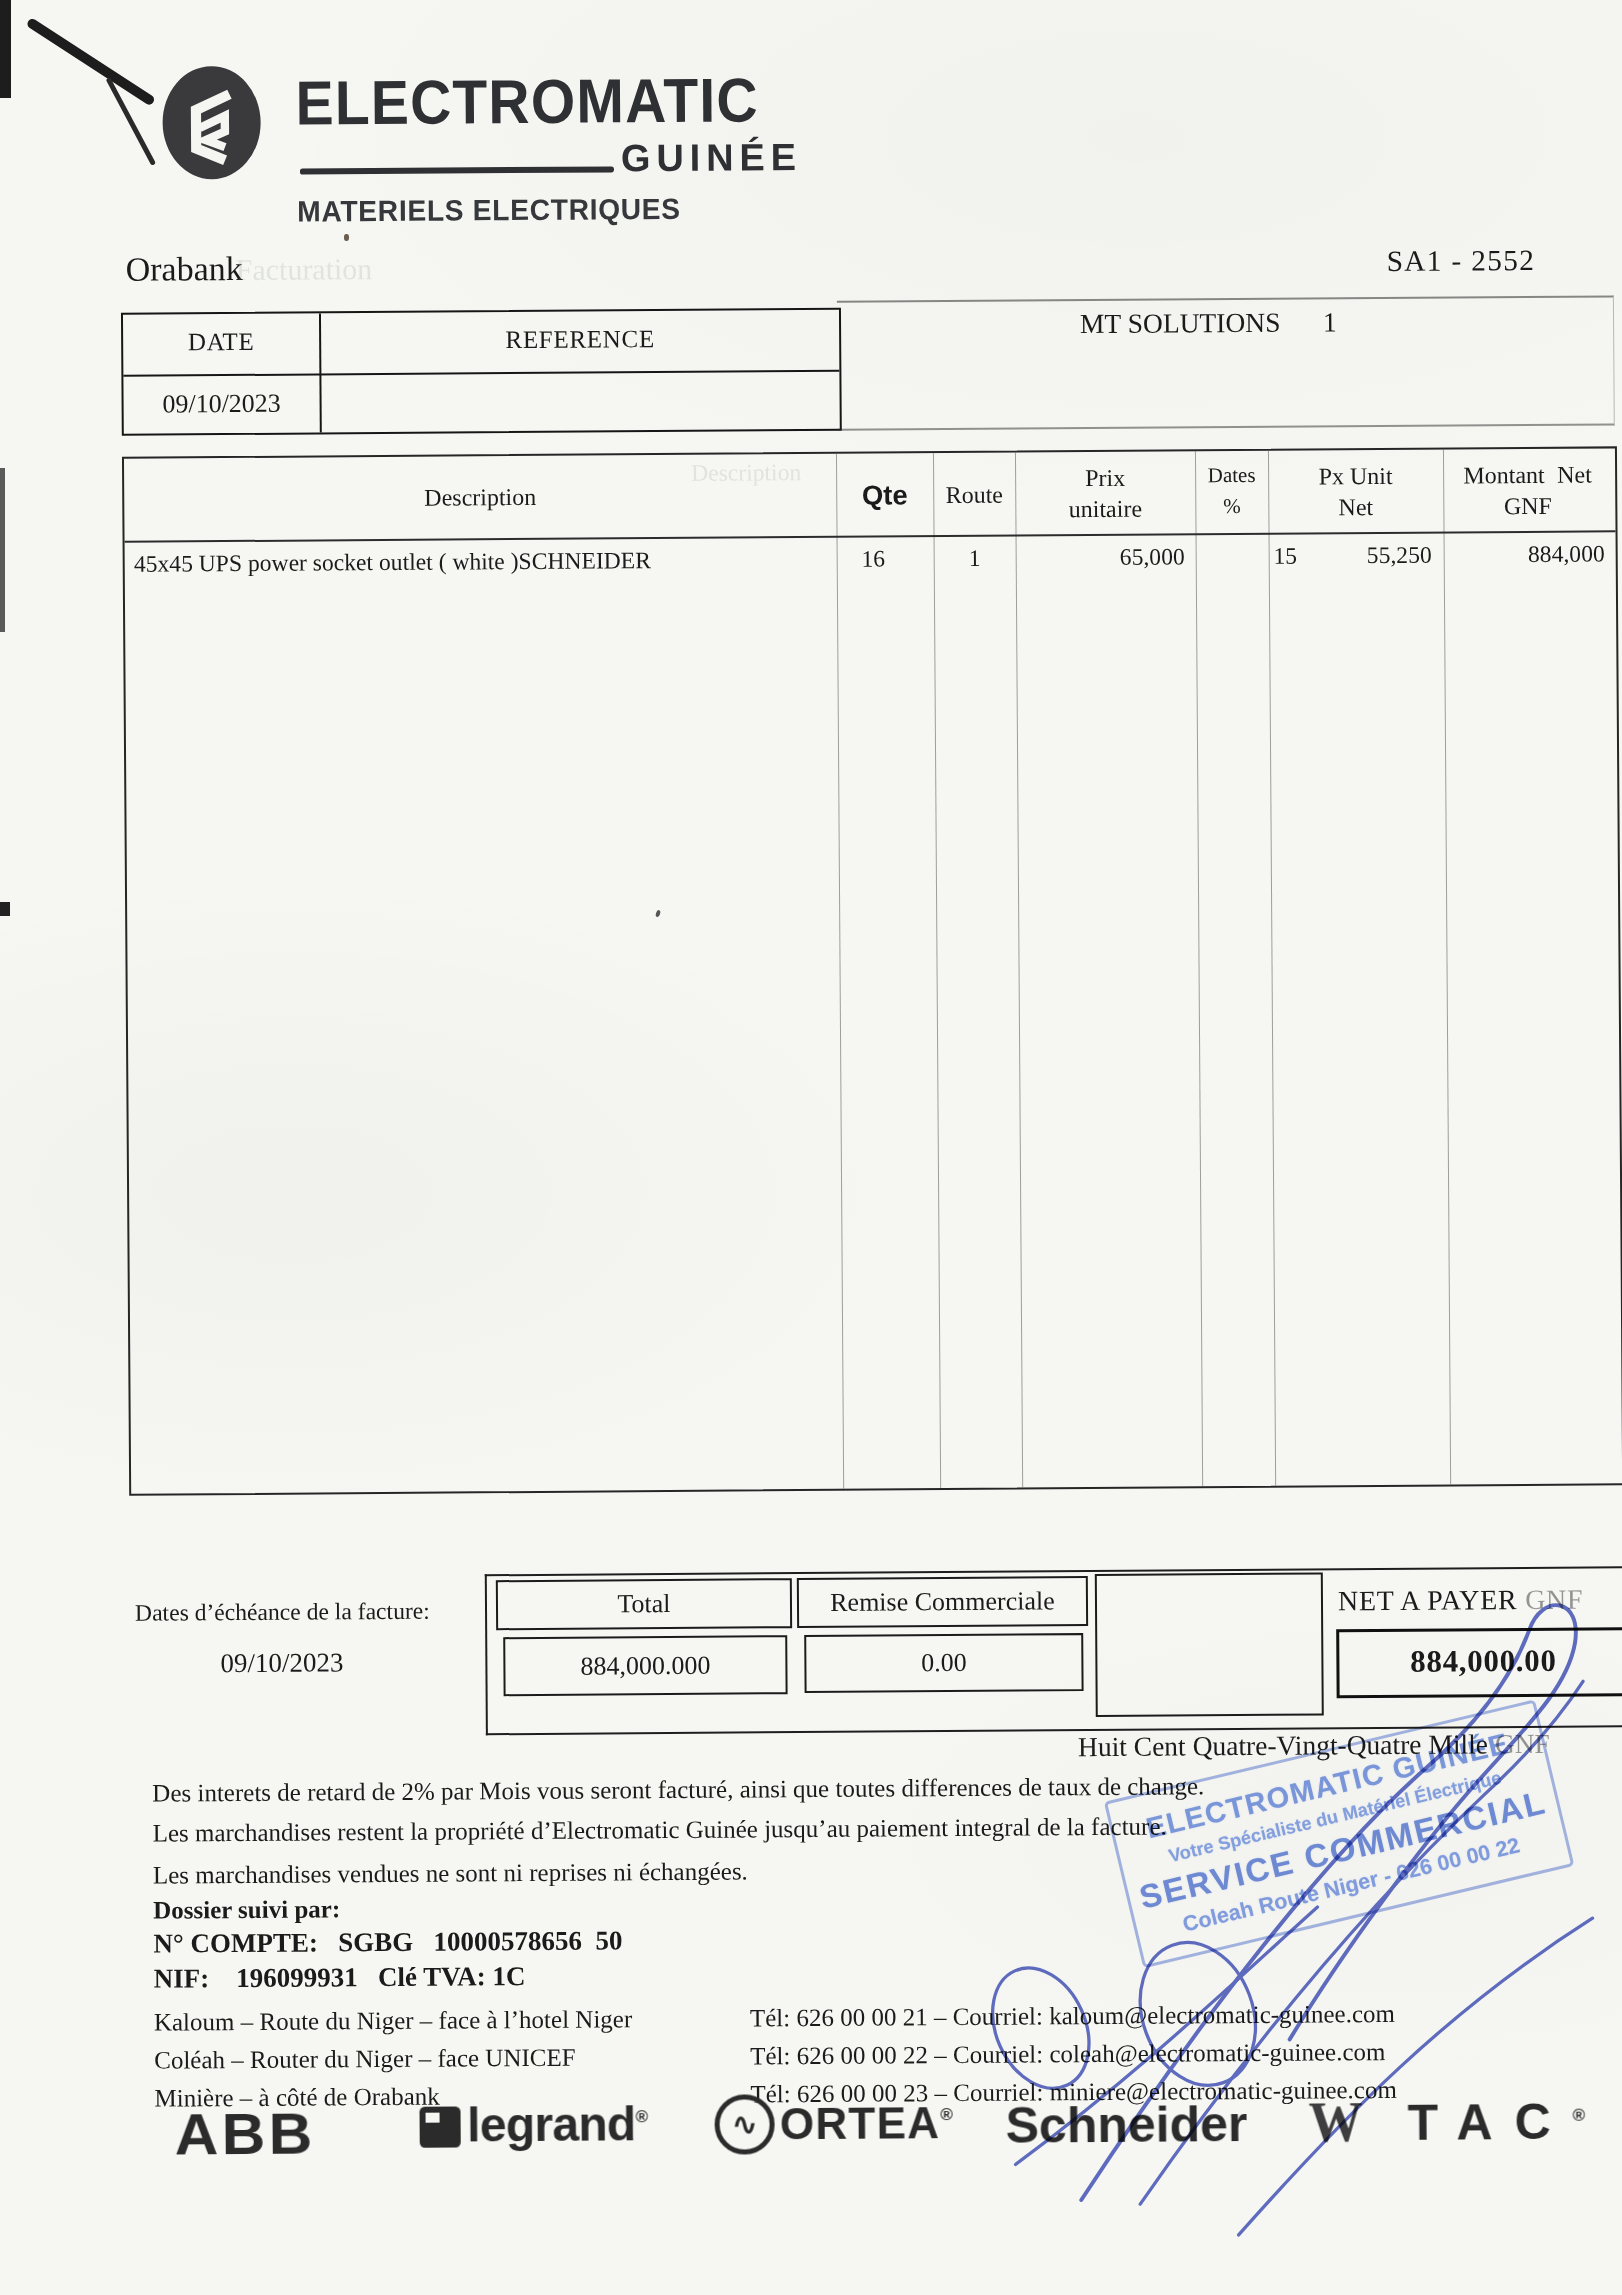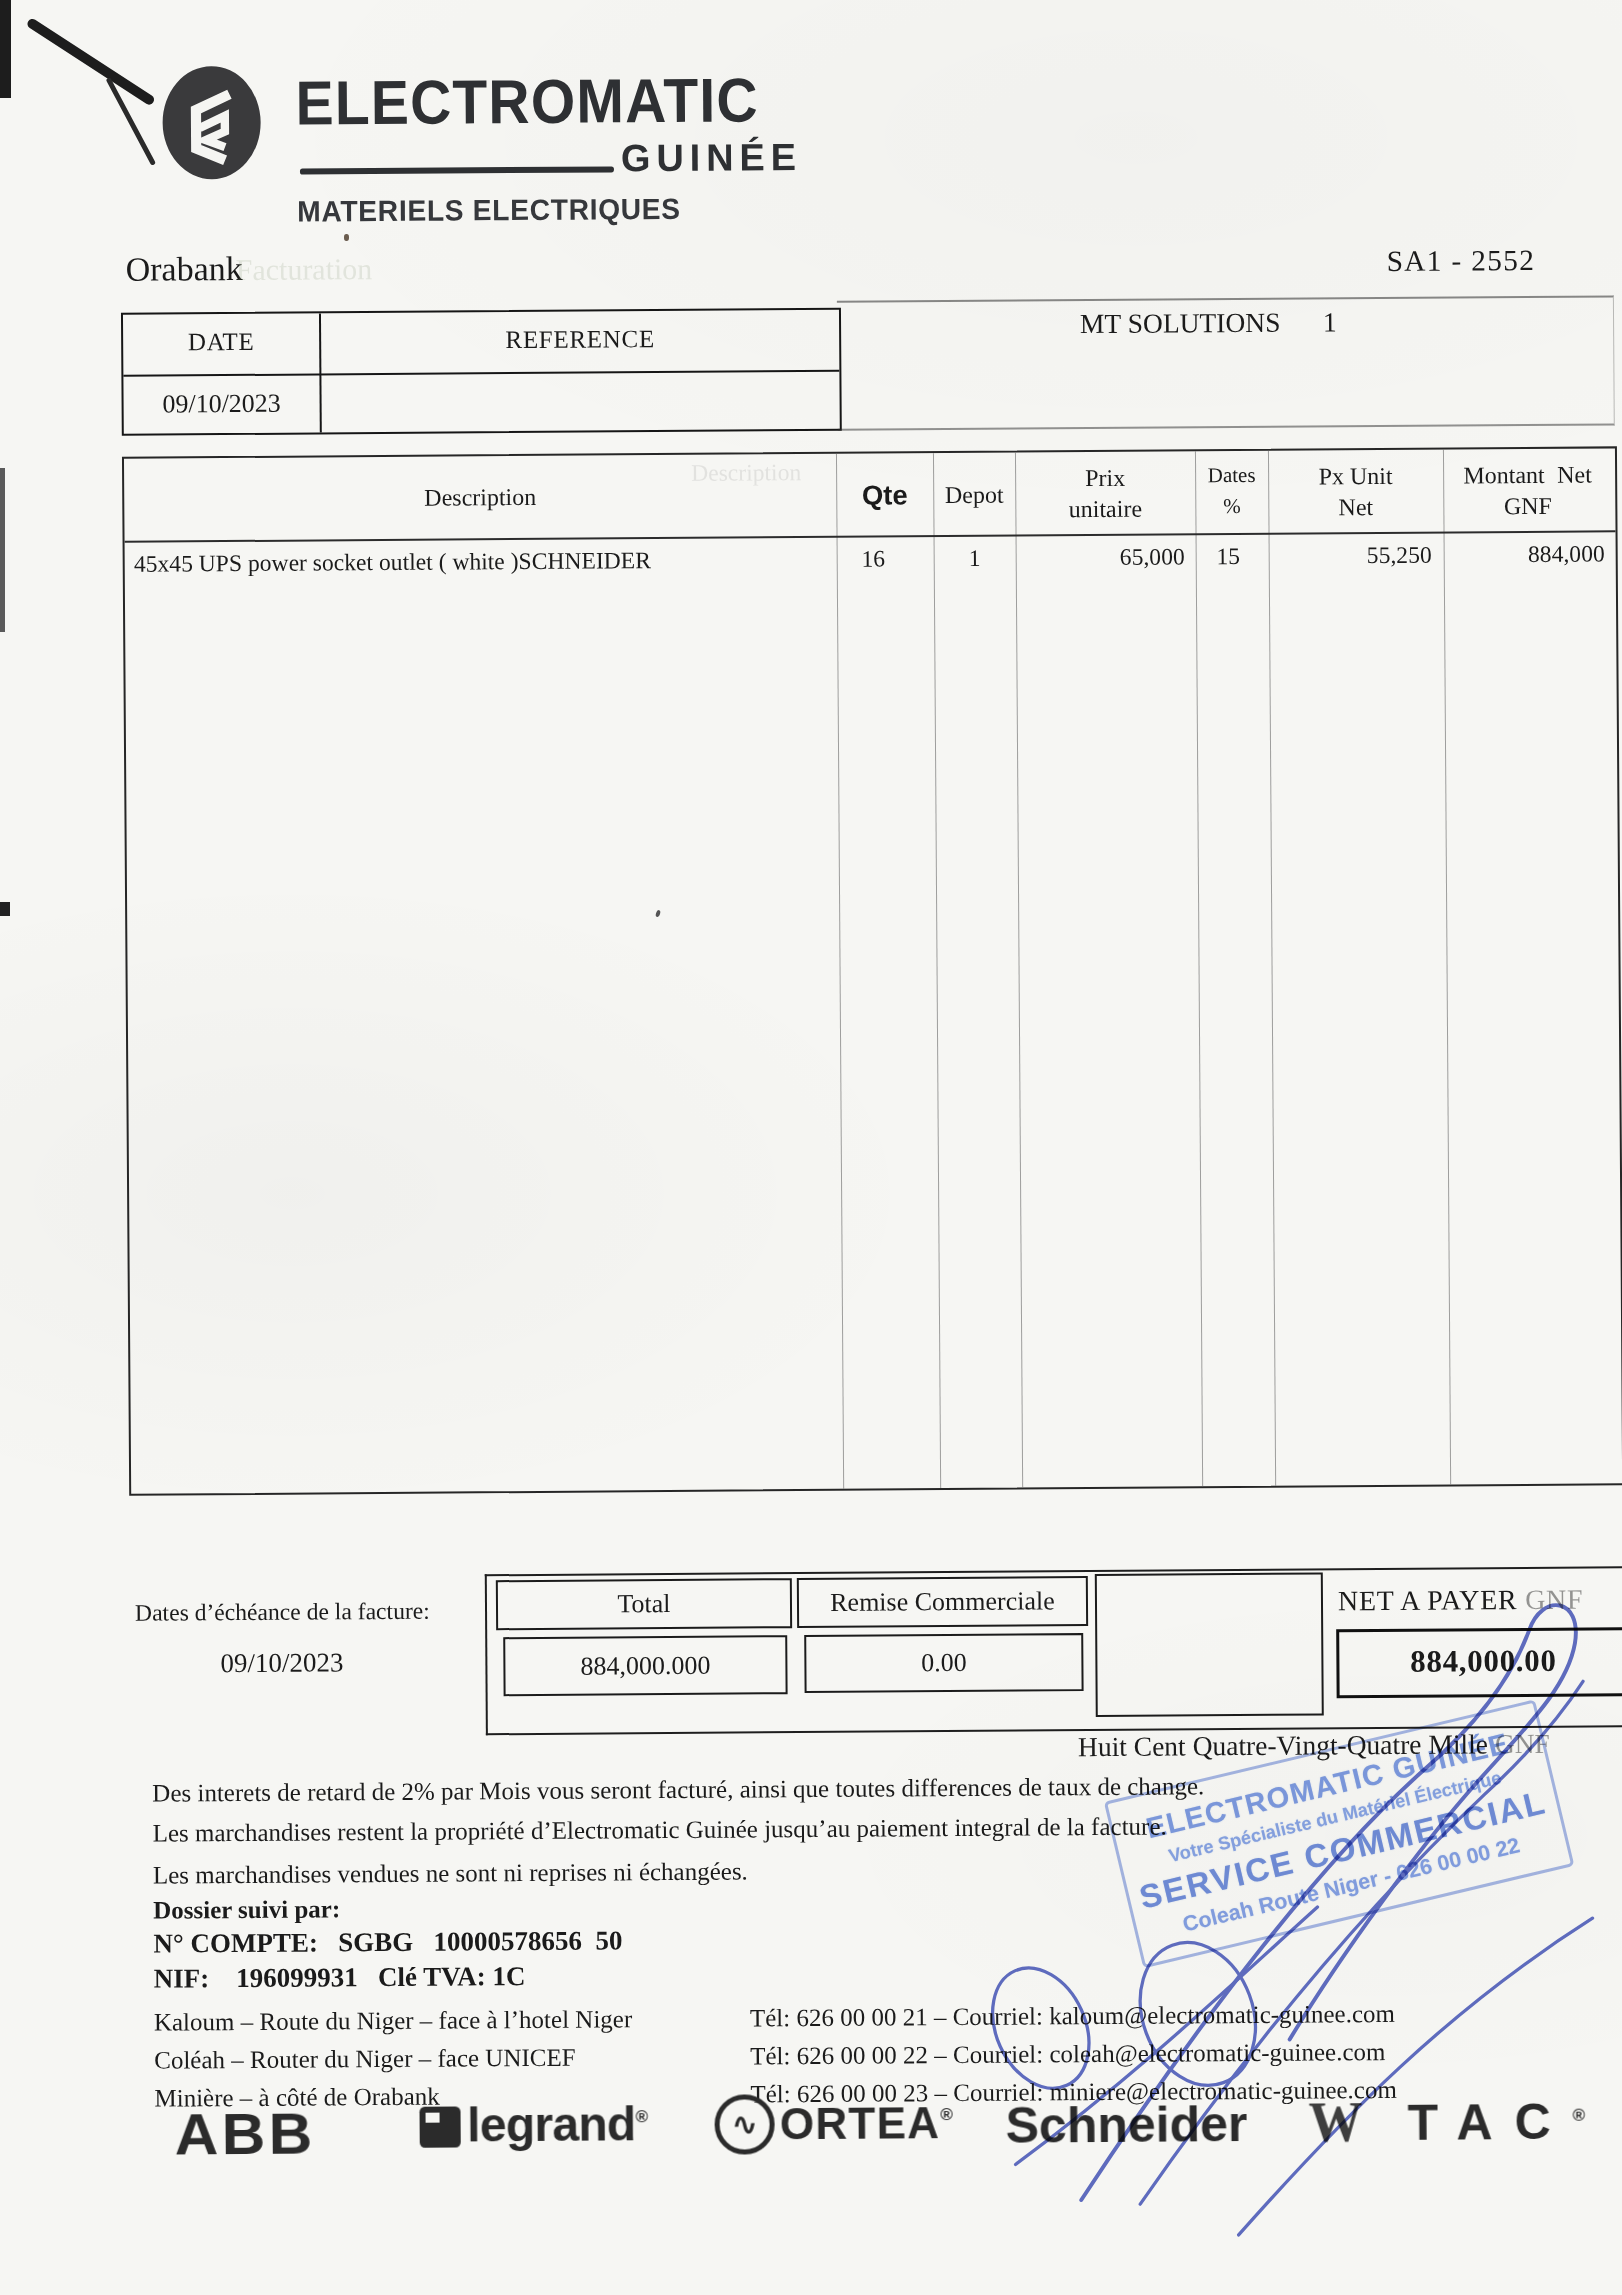--- a/index.html
+++ b/index.html
@@ -159,21 +159,21 @@
       <div class="abs colline" style="left:809px;"></div>
       <div class="abs colline" style="left:891px;"></div>
       <div class="abs colline" style="left:1071px;"></div>
       <div class="abs colline" style="left:1144px;"></div>
       <div class="abs colline" style="left:1319px;"></div>
       <div class="abs hline"></div>
 
       <div class="abs hcell center" style="left:0;width:712px;top:27.5px;">Description</div>
       <div class="abs ghost-desc" style="left:567px;top:5.2px;position:absolute;">Description</div>
       <div class="abs qtyh center" style="left:712px;width:97px;top:26px;">Qte</div>
-      <div class="abs hcell center" style="left:809px;width:82px;top:29px;">Depot</div>
+      <div class="abs hcell center" style="left:809px;width:82px;top:29px;">Route</div>
       <div class="abs hcell h2l center" style="left:891px;width:180px;top:10.5px;">
         <div>Prix</div>
         <div>unitaire</div>
       </div>
       <div class="abs h2l center" style="left:1071px;width:73px;top:9.2px;font-size:21px;">
         <div>Dates</div>
         <div>%</div>
       </div>
       <div class="abs hcell h2l center" style="left:1144px;width:175px;top:10.5px;">
         <div>Px Unit</div>
@@ -181,21 +181,21 @@
       </div>
       <div class="abs hcell h2l center amounth" style="left:1319px;width:169px;top:10.5px;">
         <div>Montant Net</div>
         <div>GNF</div>
       </div>
 
       <div class="abs rowtxt" style="left:9.2px;">45x45 UPS power socket outlet ( white )SCHNEIDER</div>
       <div class="abs rowtxt center" style="left:712px;width:73px;">16</div>
       <div class="abs rowtxt center" style="left:809px;width:82px;">1</div>
       <div class="abs rowtxt" style="left:891px;width:169px;text-align:right;">65,000</div>
-      <div class="abs rowtxt center" style="left:1071px;width:65px;font-family:Liberation Serif, serif;">15</div>
+      <div class="abs rowtxt center" style="left:1128px;width:65px;font-family:Liberation Serif, serif;">15</div>
       <div class="abs rowtxt" style="left:1144px;width:163px;text-align:right;">55,250</div>
       <div class="abs rowtxt" style="left:1319px;width:161px;text-align:right;">884,000</div>
     </div>
 
     <div class="abs due-label">Dates d’échéance de la facture:</div>
     <div class="abs due-date">09/10/2023</div>
 
     <div class="abs t-outer"></div>
     <div class="abs t-box t-lbl center box-total-l">Total</div>
     <div class="abs t-box t-lbl center box-total-v">884,000.000</div>

